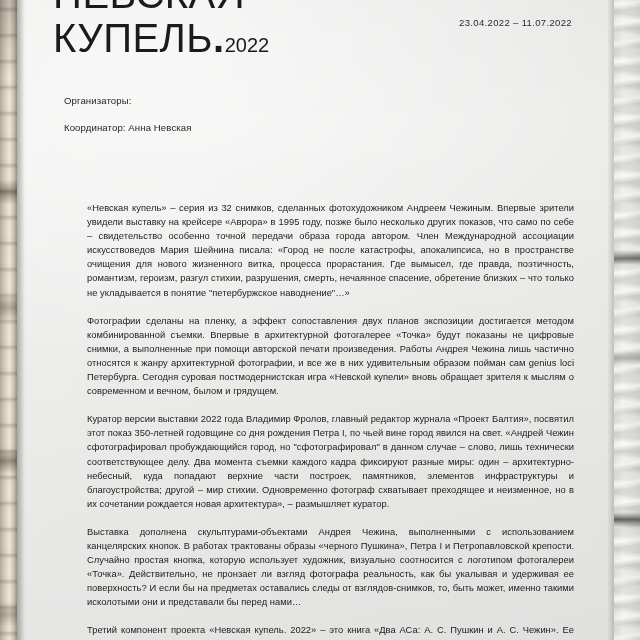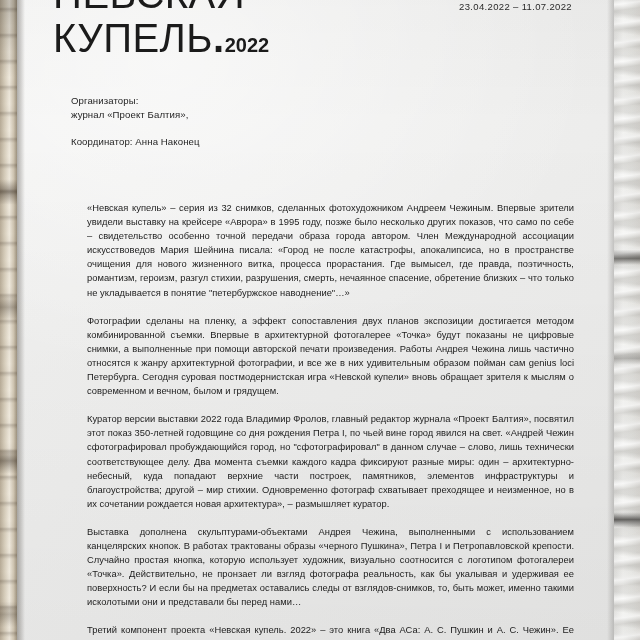--- a/index.html
+++ b/index.html
@@ -91,32 +91,32 @@
     color:#1b1b1b;
     font-family:"Liberation Sans","DejaVu Sans",sans-serif;
     font-weight:400;
     letter-spacing:.5px;
   }
   .title-line{
     font-size:40px;line-height:44px;white-space:nowrap;
     font-stretch:condensed;
   }
   .title-year{
-    font-size:20px;font-weight:700;letter-spacing:0;vertical-align:baseline;
+    font-size:20px;font-weight:400;letter-spacing:0;vertical-align:baseline;
   }
   .title-dot{font-weight:700;}
 
   .dates{
-    position:absolute;right:42px;top:1px;
+    position:absolute;right:42px;top:17px;
     font-size:9.5px;color:#2a2a2a;letter-spacing:.35px;white-space:nowrap;
   }
 
   
   .credits{
-    position:absolute;left:54px;top:94px;
+    position:absolute;left:47px;top:94px;
     font-size:9.6px;line-height:14.2px;color:#1f1f1f;letter-spacing:.1px;
   }
   .credits .gap{height:13px;}
 
   
   .body-copy{
     position:absolute;left:54px;top:201px;width:503px;
     font-size:9.35px;line-height:14.1px;color:#1c1c1c;
     text-align:justify;text-justify:inter-word;letter-spacing:.02px;
   }
@@ -136,23 +136,22 @@
 
       <div class="title-block">
         <div class="title-line">НЕВСКАЯ</div>
         <div class="title-line"><span>КУПЕЛЬ</span><span class="title-dot">.</span><span class="title-year">2022</span></div>
       </div>
 
       <div class="dates">23.04.2022 – 11.07.2022</div>
 
       <div class="credits">
         <div>Организаторы:</div>
-        <div>журнал «Проект Балтия»,</div>
         <div class="gap"></div>
-        <div>Координатор: Анна Наконец</div>
+        <div>Координатор: Анна Невская</div>
       </div>
 
       <div class="body-copy">
         <p class="para">«Невская купель» – серия из 32 снимков, сделанных фотохудожником Андреем Чежиным. Впервые зрители увидели выставку на крейсере «Аврора» в 1995 году, позже было несколько других показов, что само по себе – свидетельство особенно точной передачи образа города автором. Член Международной ассоциации искусствоведов Мария Шейнина писала: «Город не после катастрофы, апокалипсиса, но в пространстве очищения для нового жизненного витка, процесса прорастания. Где вымысел, где правда, поэтичность, романтизм, героизм, разгул стихии, разрушения, смерть, нечаянное спасение, обретение близких – что только не укладывается в понятие "петербуржское наводнение"…»</p>
         <p class="para">Фотографии сделаны на пленку, а эффект сопоставления двух планов экспозиции достигается методом комбинированной съемки. Впервые в архитектурной фотогалерее «Точка» будут показаны не цифровые снимки, а выполненные при помощи авторской печати произведения. Работы Андрея Чежина лишь частично относятся к жанру архитектурной фотографии, и все же в них удивительным образом пойман сам genius loci Петербурга. Сегодня суровая постмодернистская игра «Невской купели» вновь обращает зрителя к мыслям о современном и вечном, былом и грядущем.</p>
         <p class="para">Куратор версии выставки 2022 года Владимир Фролов, главный редактор журнала «Проект Балтия», посвятил этот показ 350-летней годовщине со дня рождения Петра I, по чьей вине город явился на свет. «Андрей Чежин сфотографировал пробуждающийся город, но "сфотографировал" в данном случае – слово, лишь технически соответствующее делу. Два момента съемки каждого кадра фиксируют разные миры: один – архитектурно-небесный, куда попадают верхние части построек, памятников, элементов инфраструктуры и благоустройства; другой – мир стихии. Одновременно фотограф схватывает преходящее и неизменное, но в их сочетании рождается новая архитектура», – размышляет куратор.</p>
         <p class="para">Выставка дополнена скульптурами-объектами Андрея Чежина, выполненными с использованием канцелярских кнопок. В работах трактованы образы «черного Пушкина», Петра I и Петропавловской крепости. Случайно простая кнопка, которую использует художник, визуально соотносится с логотипом фотогалереи «Точка». Действительно, не пронзает ли взгляд фотографа реальность, как бы укалывая и удерживая ее поверхность? И если бы на предметах оставались следы от взглядов-снимков, то, быть может, именно такими исколотыми они и представали бы перед нами…</p>
         <p class="para">Третий компонент проекта «Невская купель. 2022» – это книга «Два АСа: А. С. Пушкин и А. С. Чежин». Ее развороты, размещенные в витрине, предложат зрителю остроумный ответ автора русскому классику. Наконец, в экспозиции зрители смогут увидеть и первый номер журнала «Проект Балтия», выпущенный в 2007 году, чьей темой стала вода «как источник вдохновения, как постоянная тема рефлексии архитекторов и градостроителей». Фотографии из чежинской серии иллюстрировали в том выпуске текст теоретика архитектуры Александра Раппапорта. Все эти элементы вместе создают сложный и многогранный образ шестой «Невской купели».</p>
       </div>
 

